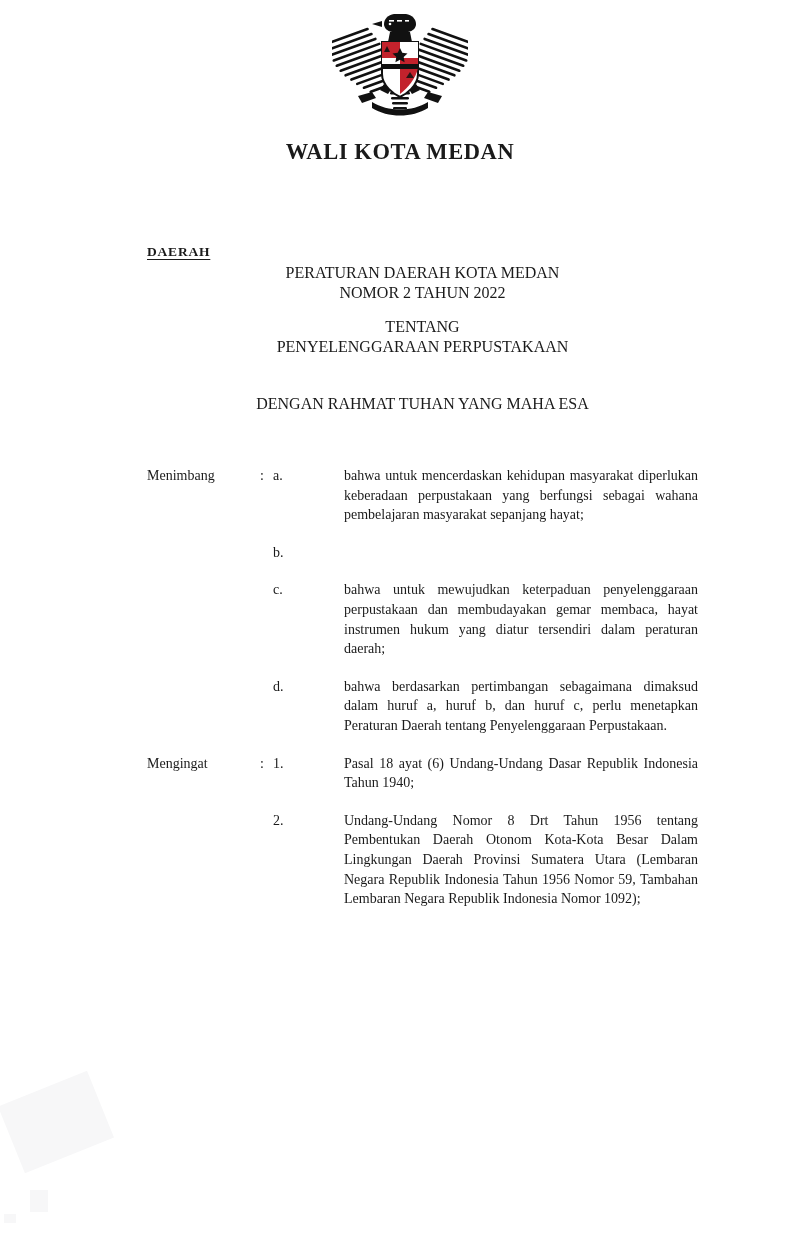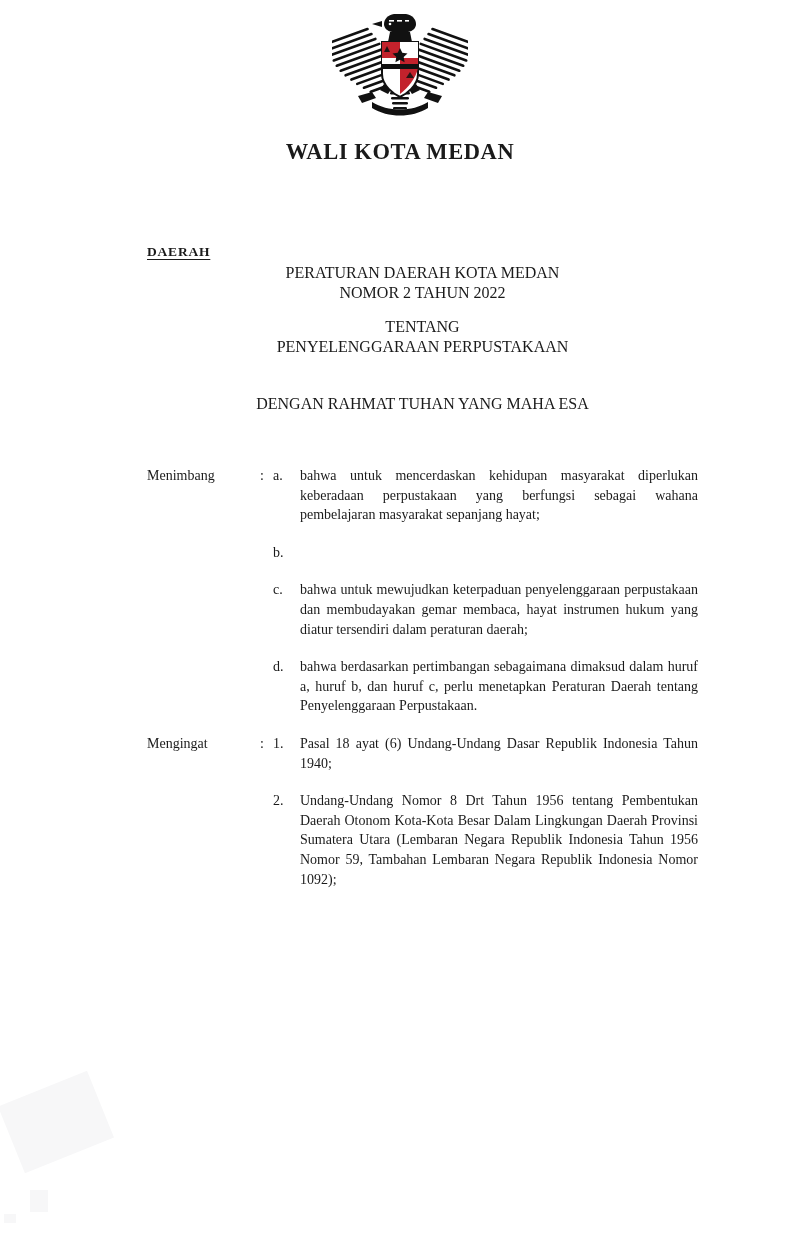--- a/index.html
+++ b/index.html
@@ -108,20 +108,21 @@
   }
   .c-marker {
     width: 27px;
     flex: 0 0 27px;
   }
   .c-body {
     flex: 1 1 auto;
     text-align: justify;
     text-justify: inter-word;
     hyphens: none;
+    margin-left: 44px;
   }
   .spacer-18 { height: 18px; }
 
   
   .smudge {
     position: absolute;
     background: #f7f7f8;
     pointer-events: none;
   }
   .sm1 { left: 8px; top: 1086px; width: 96px; height: 72px; transform: rotate(-22deg); }

